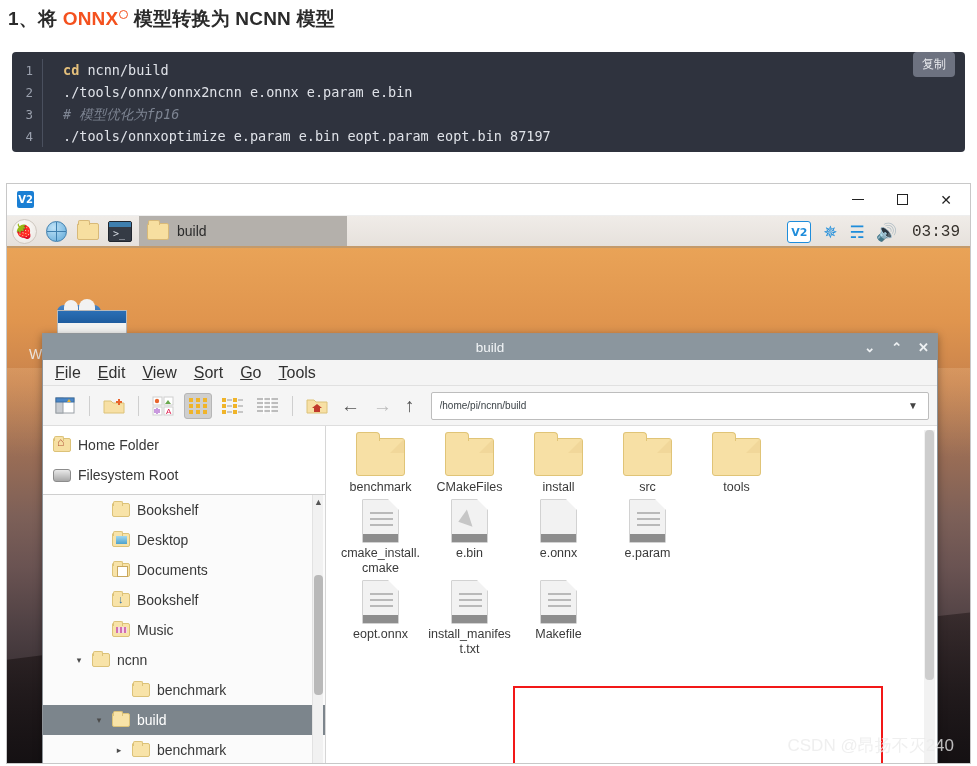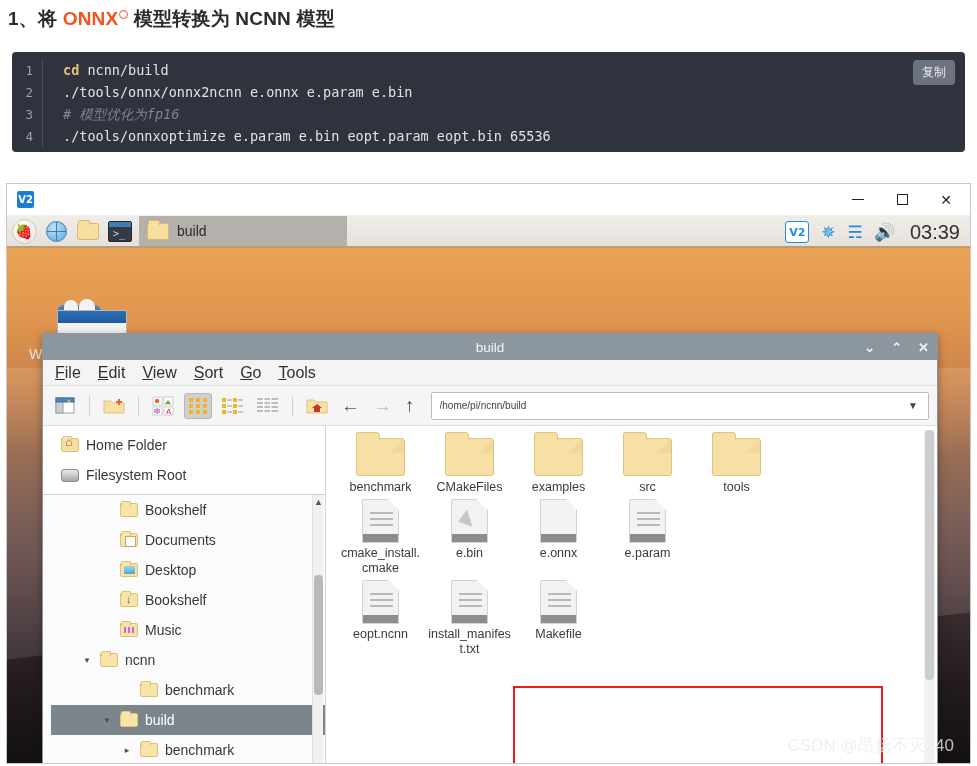--- a/index.html
+++ b/index.html
@@ -39,21 +39,21 @@
     width: 30px; text-align: right; padding-right: 9px;
     color: #9aa0ad; font-size: 12.5px; flex: none;
   }
   .code-txt {
     padding-left: 20px; border-left: 1px solid #4a505e;
     color: #dfe2e8; white-space: pre; flex: 1; height: 22px; line-height: 22px;
   }
   .code-txt .kw { color: #e5c07b; font-weight: bold; }
   .code-txt.comment { color: #7d8492; font-style: italic; }
   #copy-button {
-    position: absolute; right: 10px; top: 8px;
+    position: absolute; right: 10px; top: 0;
     background: #6d7280; color: #e8eaee;
     border: none; border-radius: 4px;
     font-size: 12px; padding: 4px 9px;
     font-family: "Liberation Sans", sans-serif; cursor: pointer;
   }
 
   
   #vnc-window {
     position: absolute; left: 6px; top: 183px;
     width: 965px; height: 581px;
@@ -144,21 +144,21 @@
     position: absolute; right: 6px; top: 0; height: 32px;
     display: flex; align-items: center; gap: 12px;
   }
   #tray-vnc {
     width: 24px; height: 22px; border: 1.5px solid #1f8ddb; border-radius: 3px;
     background: #fff; color: #1f8ddb; font-size: 11px; font-weight: bold;
     display: flex; align-items: center; justify-content: center;
     font-family: "DejaVu Sans", sans-serif;
   }
   .tray-ic { color: #1f8ddb; font-size: 17px; line-height: 1; }
-  #tray-clock { font-size: 20px; color: #35302b; margin-left: 2px; margin-right: 4px; }
+  #tray-clock { font-size: 16px; color: #35302b; margin-left: 2px; margin-right: 4px; font-family: Liberation Mono, monospace; }
 
   
   #desktop {
     position: relative; height: 515px;
     background:
       linear-gradient(180deg,
         #e9a357 0%, #e0954e 14%, #c9834c 26%,
         #9a6d55 40%, #7d6058 52%, #6a5352 62%,
         #4e4043 74%, #352d31 86%, #221c20 100%);
     overflow: hidden;
@@ -252,21 +252,21 @@
     width: 283px; flex: none; display: flex; flex-direction: column;
     border-right: 1px solid #d6d6d6; background: #fbfbfb;
   }
   #places-box {
     border-bottom: 1px solid #cfcfcf; background: #fff; padding: 4px 0;
     flex: none;
   }
   .place-row, .tree-row {
     display: flex; align-items: center; gap: 7px;
     height: 30px; padding-left: 10px; font-size: 14px; color: #383838;
-    cursor: pointer; white-space: nowrap; margin-left: 8px;
+    cursor: pointer; white-space: nowrap;
   }
   #tree-scroll {
     flex: 1; position: relative; overflow: hidden; background: #fbfbfb;
   }
   .tree-row.selected { background: #7c858c; color: #ffffff; }
   .tree-arrow {
     width: 12px; flex: none; font-size: 9px; color: #4c4c4c; text-align: center;
   }
   .mini-folder {
     width: 18px; height: 14px; flex: none; background: #f8e3a8;
@@ -403,21 +403,21 @@
       <div class="code-line">
         <div class="ln">2</div>
         <div class="code-txt">./tools/onnx/onnx2ncnn e.onnx e.param e.bin</div>
       </div>
       <div class="code-line">
         <div class="ln">3</div>
         <div class="code-txt comment"># 模型优化为fp16</div>
       </div>
       <div class="code-line">
         <div class="ln">4</div>
-        <div class="code-txt">./tools/onnxoptimize e.param e.bin eopt.param eopt.bin 65536</div>
+        <div class="code-txt">./tools/onnxoptimize e.param e.bin eopt.param eopt.bin 87197</div>
       </div>
     </div>
   <button id="copy-button">复制</button>
 </div>
 
 <div id="vnc-window">
 
   <div id="vnc-titlebar">
     <div id="vnc-logo">V2</div>
     <div id="vnc-ctrls">
@@ -597,27 +597,27 @@
             </div>
           <div id="tree-scroll">
             <div id="tree-list">
                 <div class="tree-row" style="padding-left: 50px;">
                   <span class="tree-arrow"></span>
                   <span class="mini-folder"></span>
                   <span>Bookshelf</span>
                 </div>
                 <div class="tree-row" style="padding-left: 50px;">
                   <span class="tree-arrow"></span>
+                  <span class="mini-folder media"></span>
+                  <span>Desktop</span>
+                </div>
+                <div class="tree-row" style="padding-left: 50px;">
+                  <span class="tree-arrow"></span>
                   <span class="mini-folder doc"></span>
                   <span>Documents</span>
-                </div>
-                <div class="tree-row" style="padding-left: 50px;">
-                  <span class="tree-arrow"></span>
-                  <span class="mini-folder media"></span>
-                  <span>Desktop</span>
                 </div>
                 <div class="tree-row" style="padding-left: 50px;">
                   <span class="tree-arrow"></span>
                   <span class="mini-folder dl"></span>
                   <span>Bookshelf</span>
                 </div>
                 <div class="tree-row" style="padding-left: 50px;">
                   <span class="tree-arrow"></span>
                   <span class="mini-folder music"></span>
                   <span>Music</span>
@@ -656,21 +656,21 @@
                 <div class="file-item">
                   <div class="big-folder"></div>
                   <div class="file-label">benchmark</div>
                 </div>
                 <div class="file-item">
                   <div class="big-folder"></div>
                   <div class="file-label">CMakeFiles</div>
                 </div>
                 <div class="file-item">
                   <div class="big-folder"></div>
-                  <div class="file-label">examples</div>
+                  <div class="file-label">install</div>
                 </div>
                 <div class="file-item">
                   <div class="big-folder"></div>
                   <div class="file-label">src</div>
                 </div>
                 <div class="file-item">
                   <div class="big-folder"></div>
                   <div class="file-label">tools</div>
                 </div>
               </div>
@@ -691,21 +691,21 @@
                   <div class="file-label">e.onnx</div>
                 </div>
                 <div class="file-item">
                   <div class="file-doc"><span class="lines"></span><span class="tri"></span><span class="foot"></span></div>
                   <div class="file-label">e.param</div>
                 </div>
               </div>
               <div class="file-row">
                 <div class="file-item">
                   <div class="file-doc"><span class="lines"></span><span class="tri"></span><span class="foot"></span></div>
-                  <div class="file-label">eopt.ncnn</div>
+                  <div class="file-label">eopt.onnx</div>
                 </div>
                 <div class="file-item">
                   <div class="file-doc"><span class="lines"></span><span class="tri"></span><span class="foot"></span></div>
                   <div class="file-label">install_manifest.txt</div>
                 </div>
                 <div class="file-item">
                   <div class="file-doc"><span class="lines"></span><span class="tri"></span><span class="foot"></span></div>
                   <div class="file-label">Makefile</div>
                 </div>
               </div>

